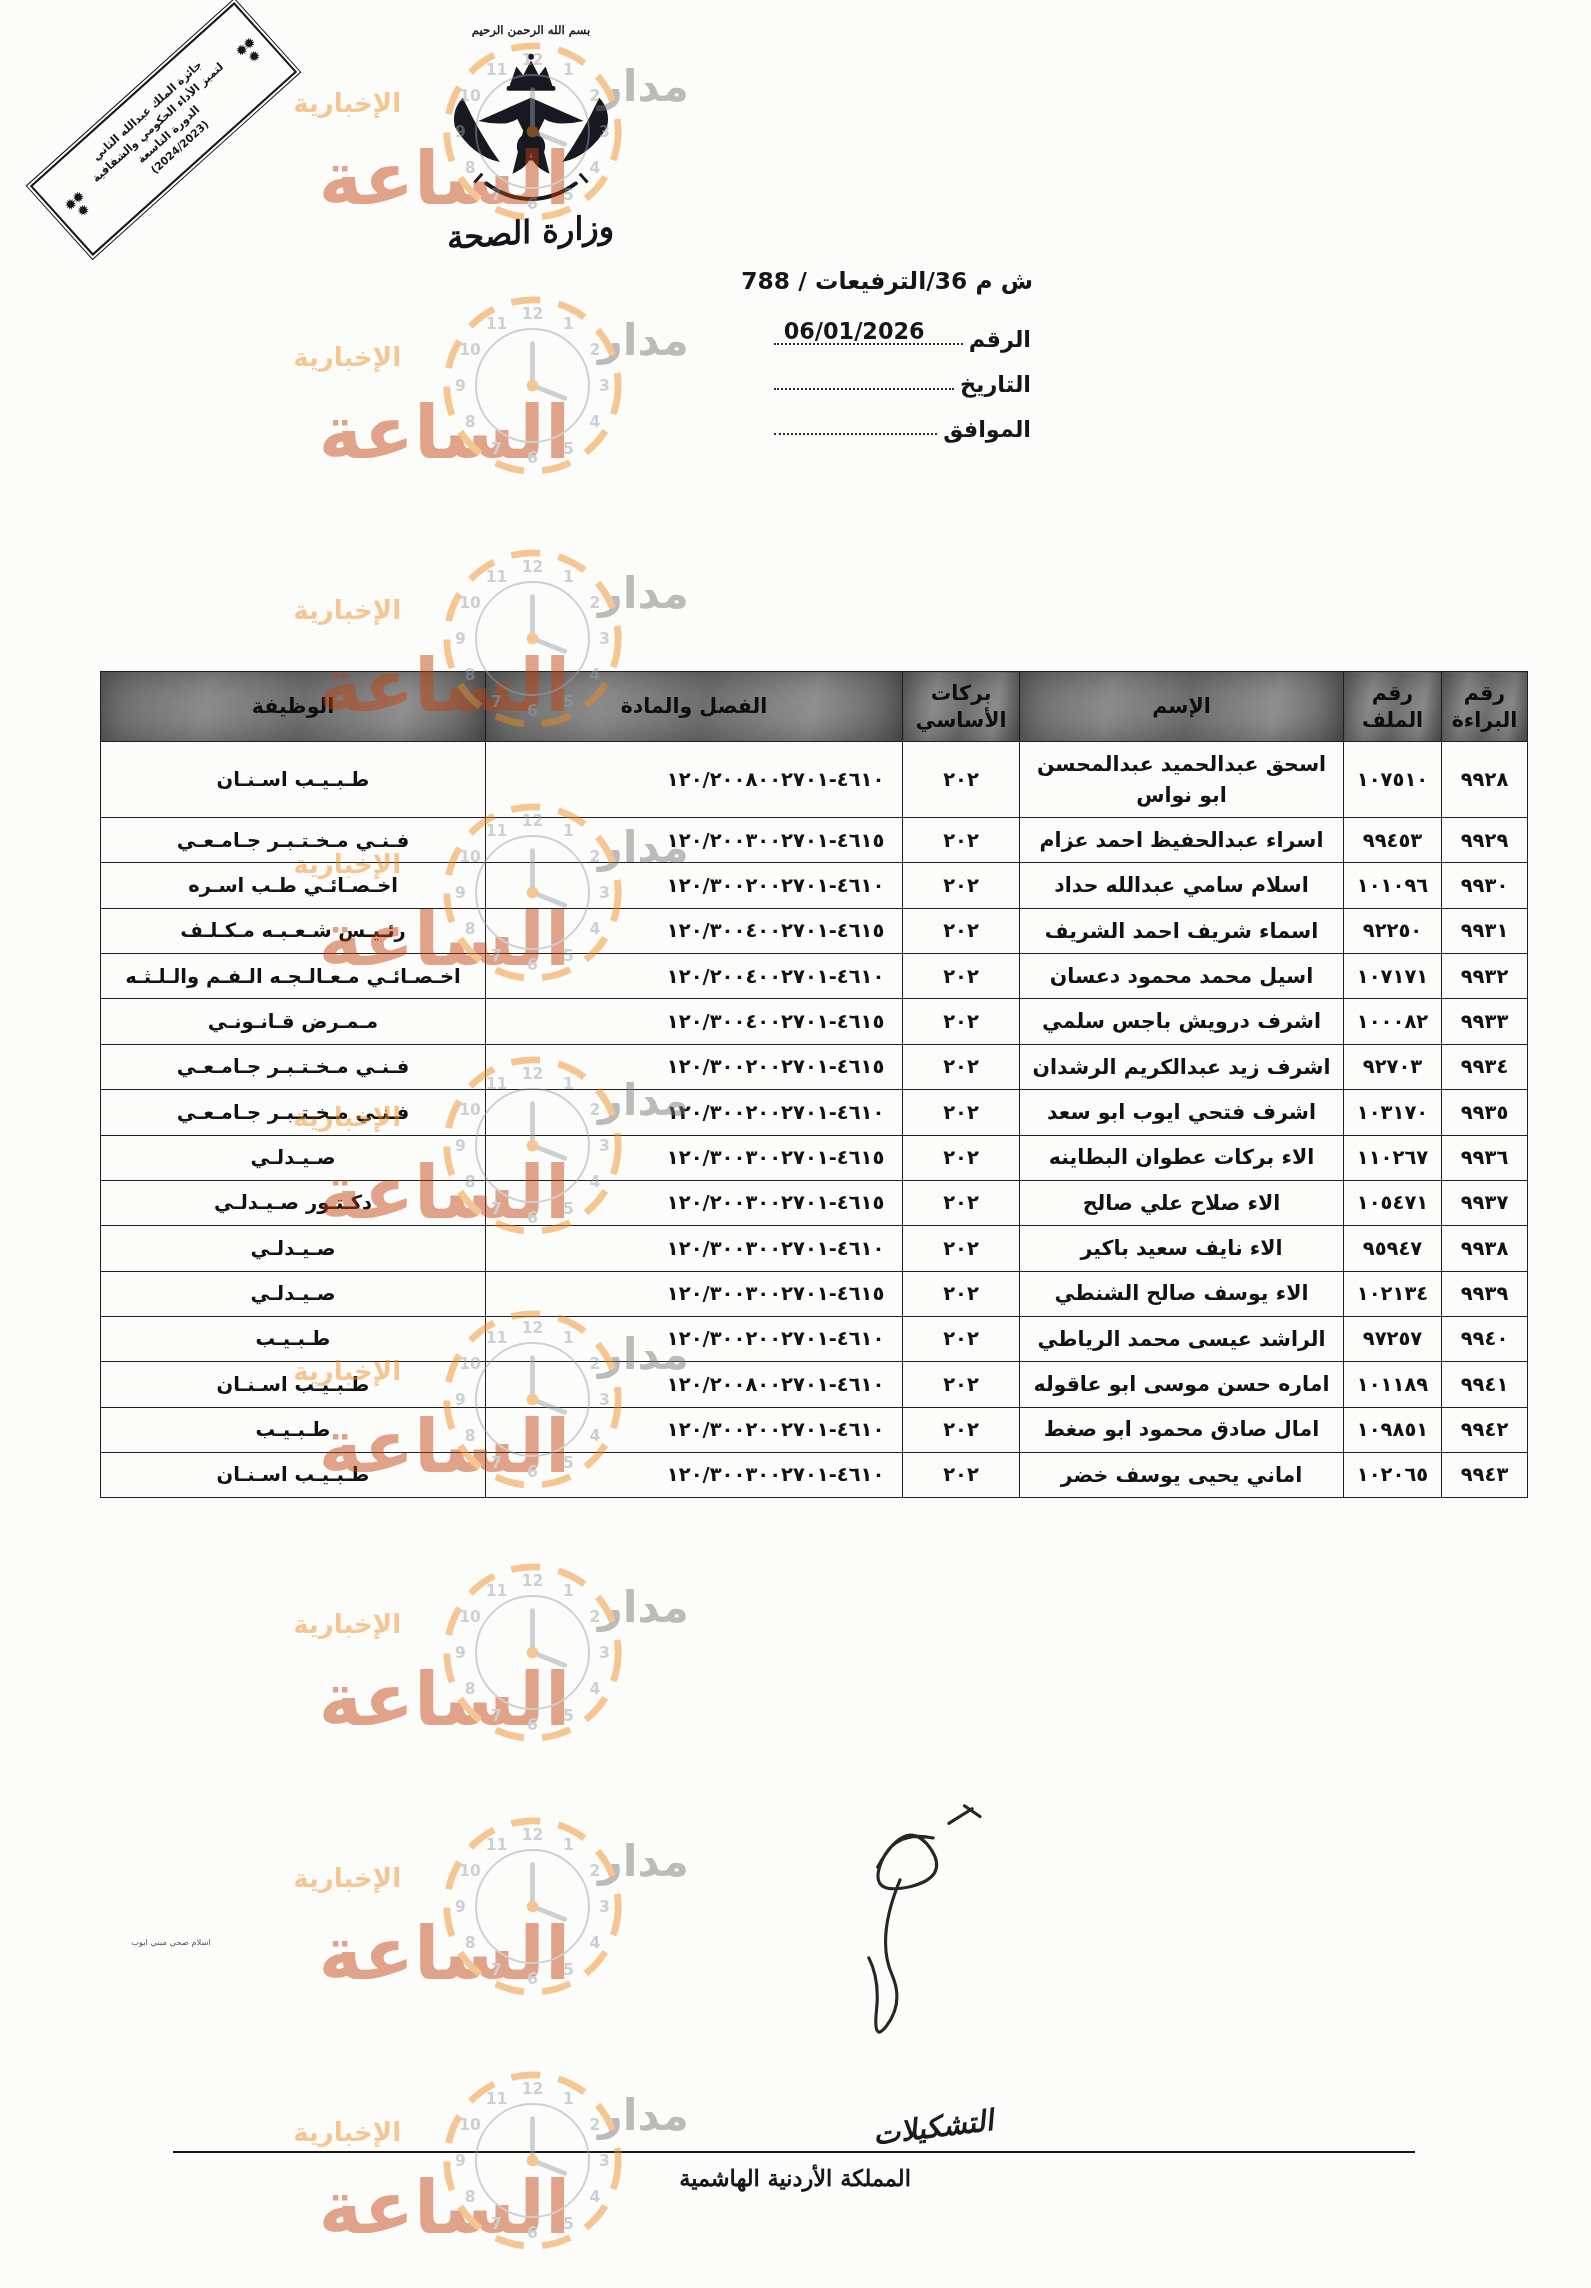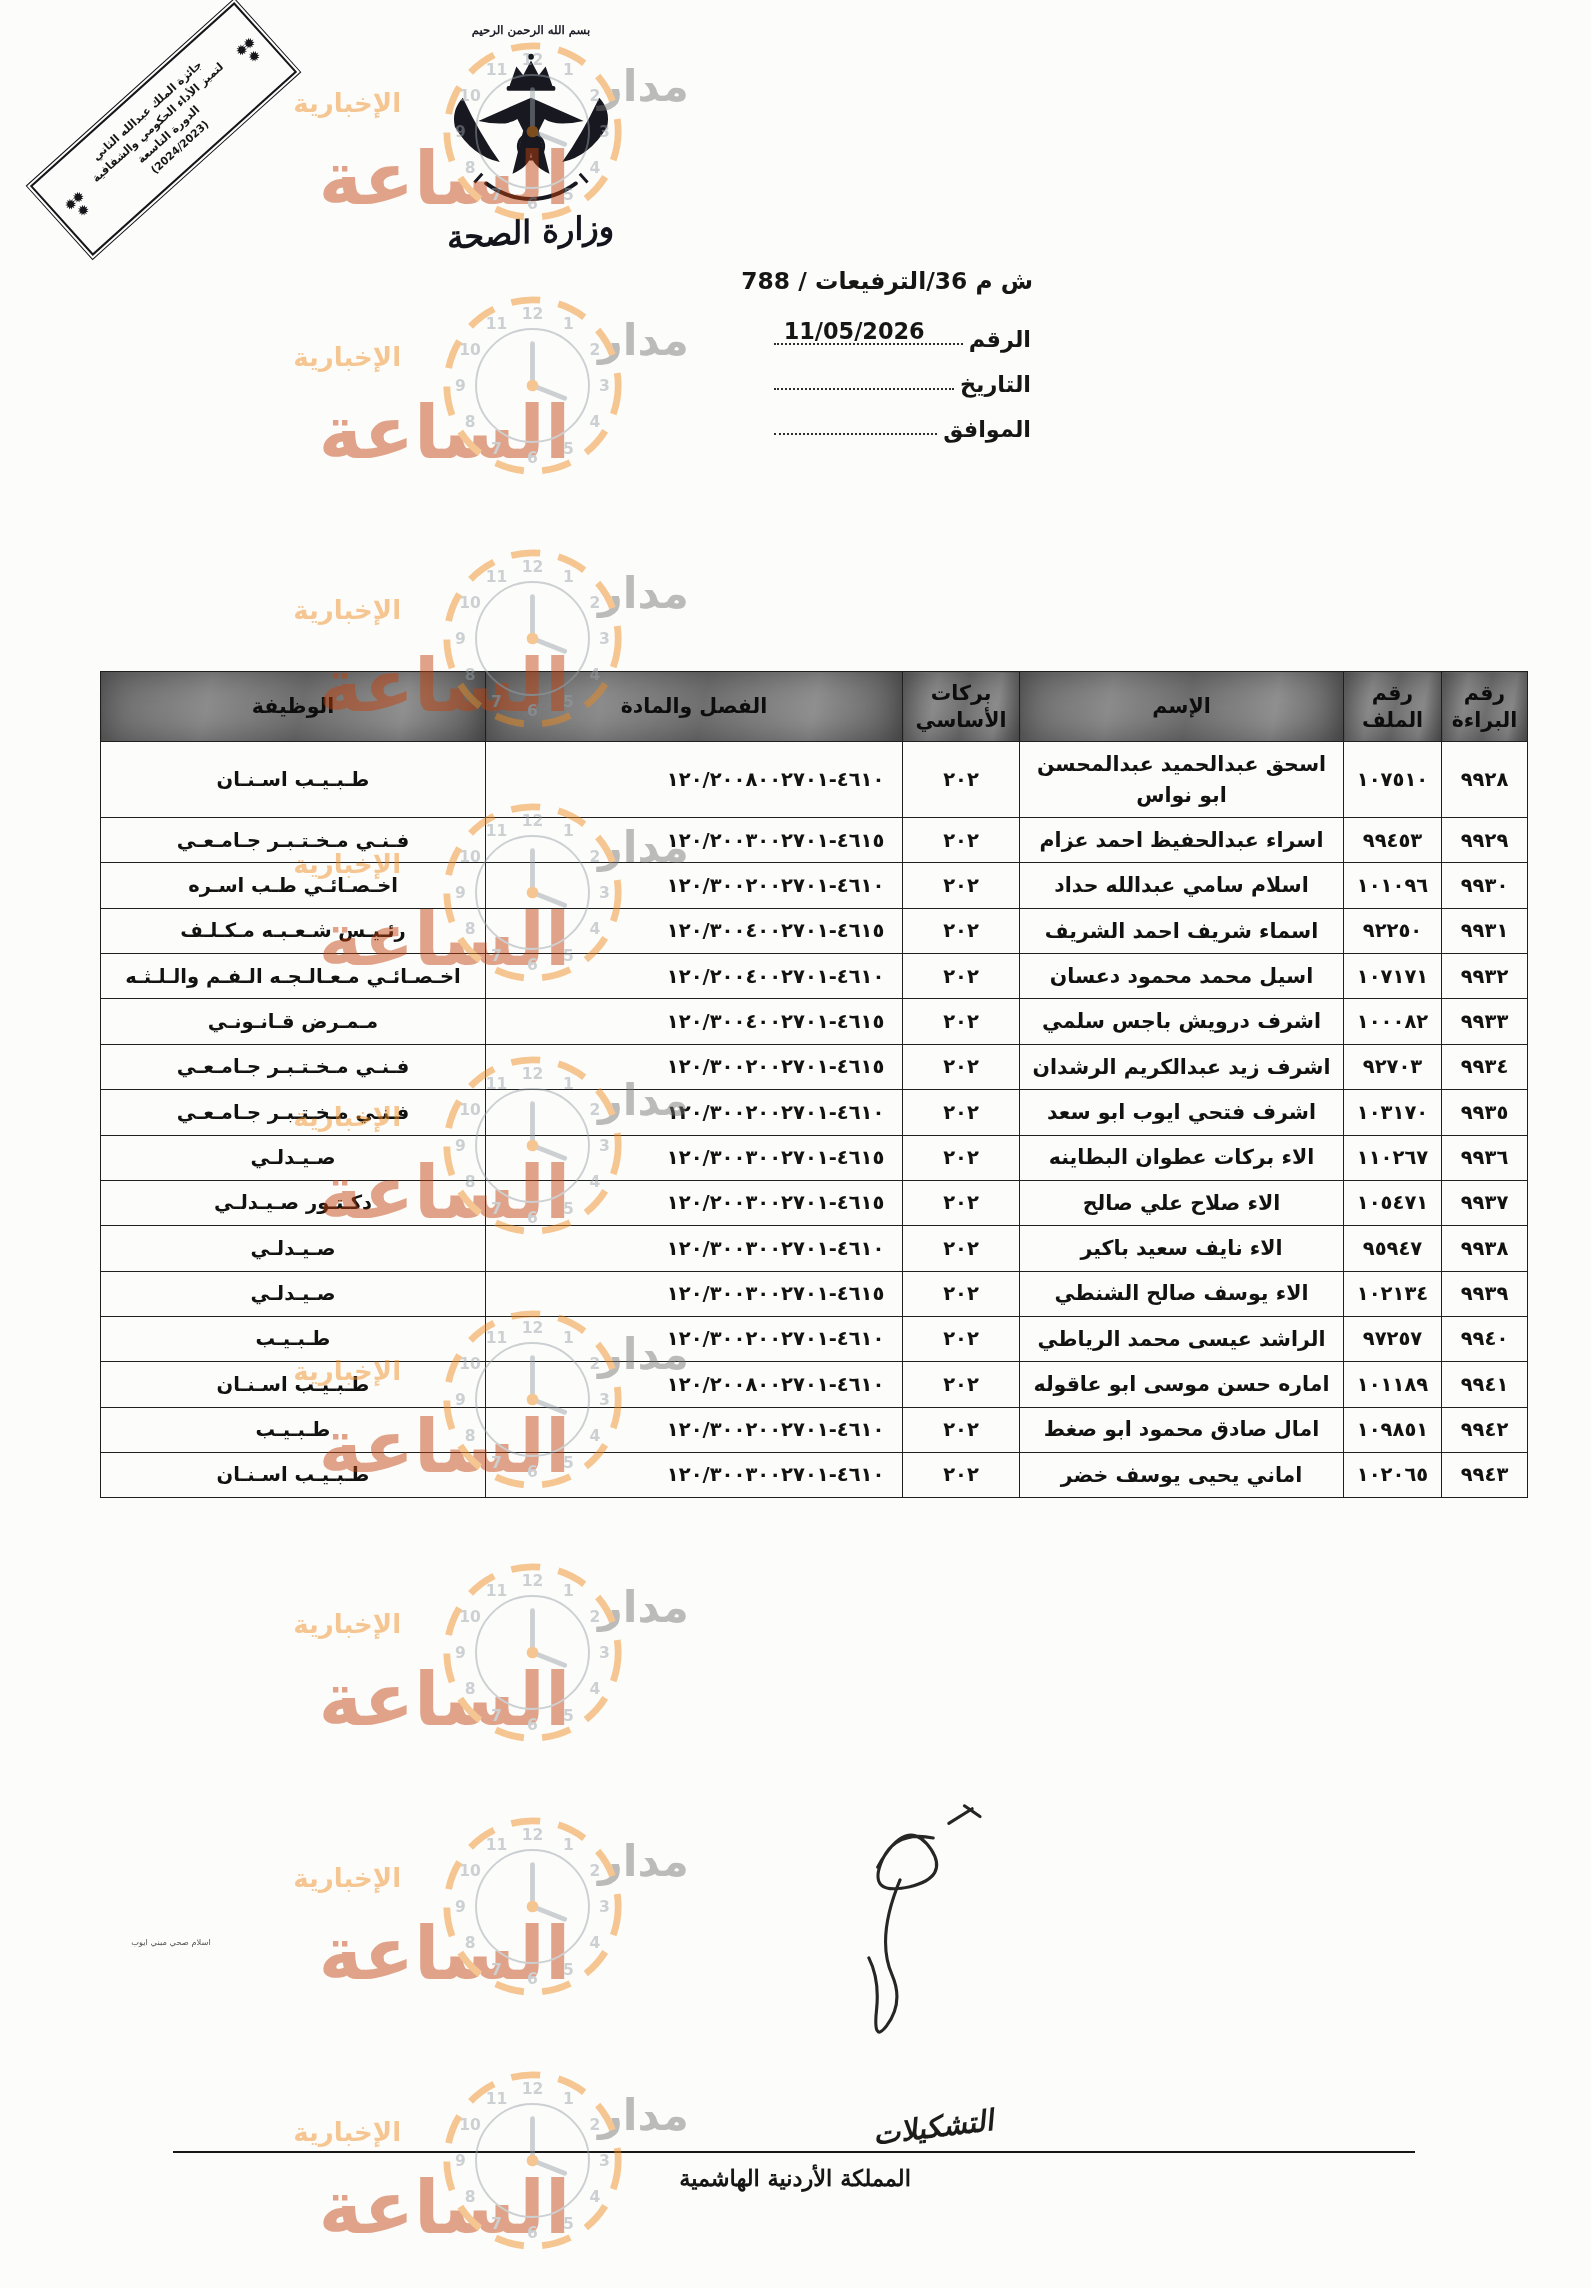--- a/index.html
+++ b/index.html
@@ -106,21 +106,21 @@
         <path d="M70 138 l-8 9 M170 138 l8 9" stroke="#181820" stroke-width="3"></path>
       </g>
     </svg>
     <div>
       <span class="ministry-callig">وزارة الصحة</span>
     </div>
   </div>
 
   <div class="ref-block">
     <div class="ref-title">ش م 36/الترفيعات / 788</div>
-    <span class="date-value">11/05/2026</span>
+    <span class="date-value">06/01/2026</span>
     <div class="ref-line">
       <span class="ref-label">الرقم</span>
       <span class="ref-dots"></span>
     </div>
     <div class="ref-line">
       <span class="ref-label">التاريخ</span>
       <span class="ref-dots"></span>
     </div>
     <div class="ref-line">
       <span class="ref-label">الموافق</span>

